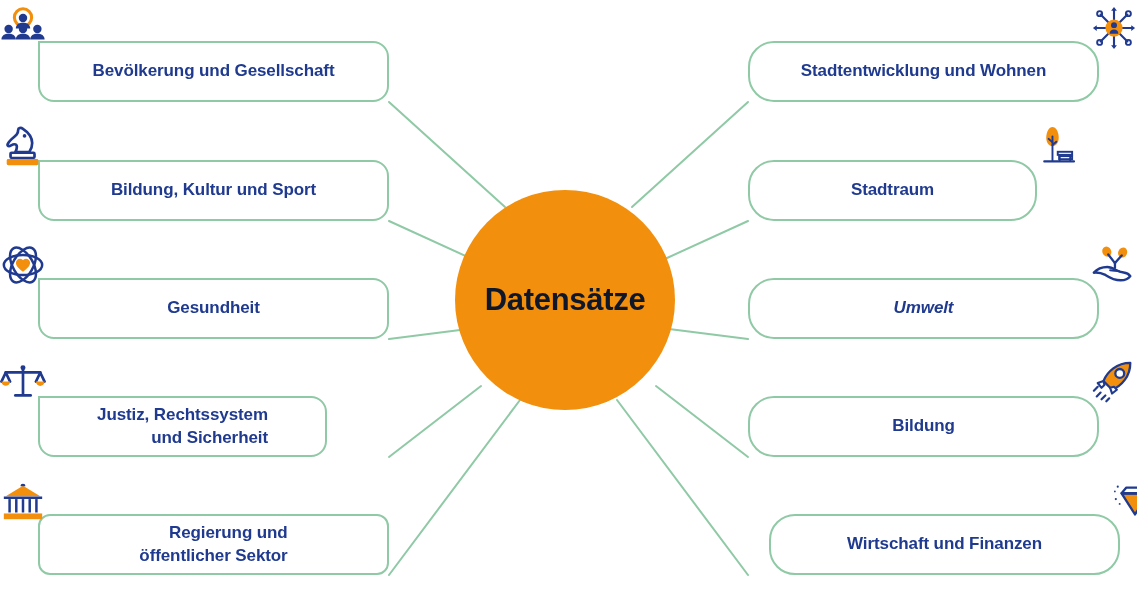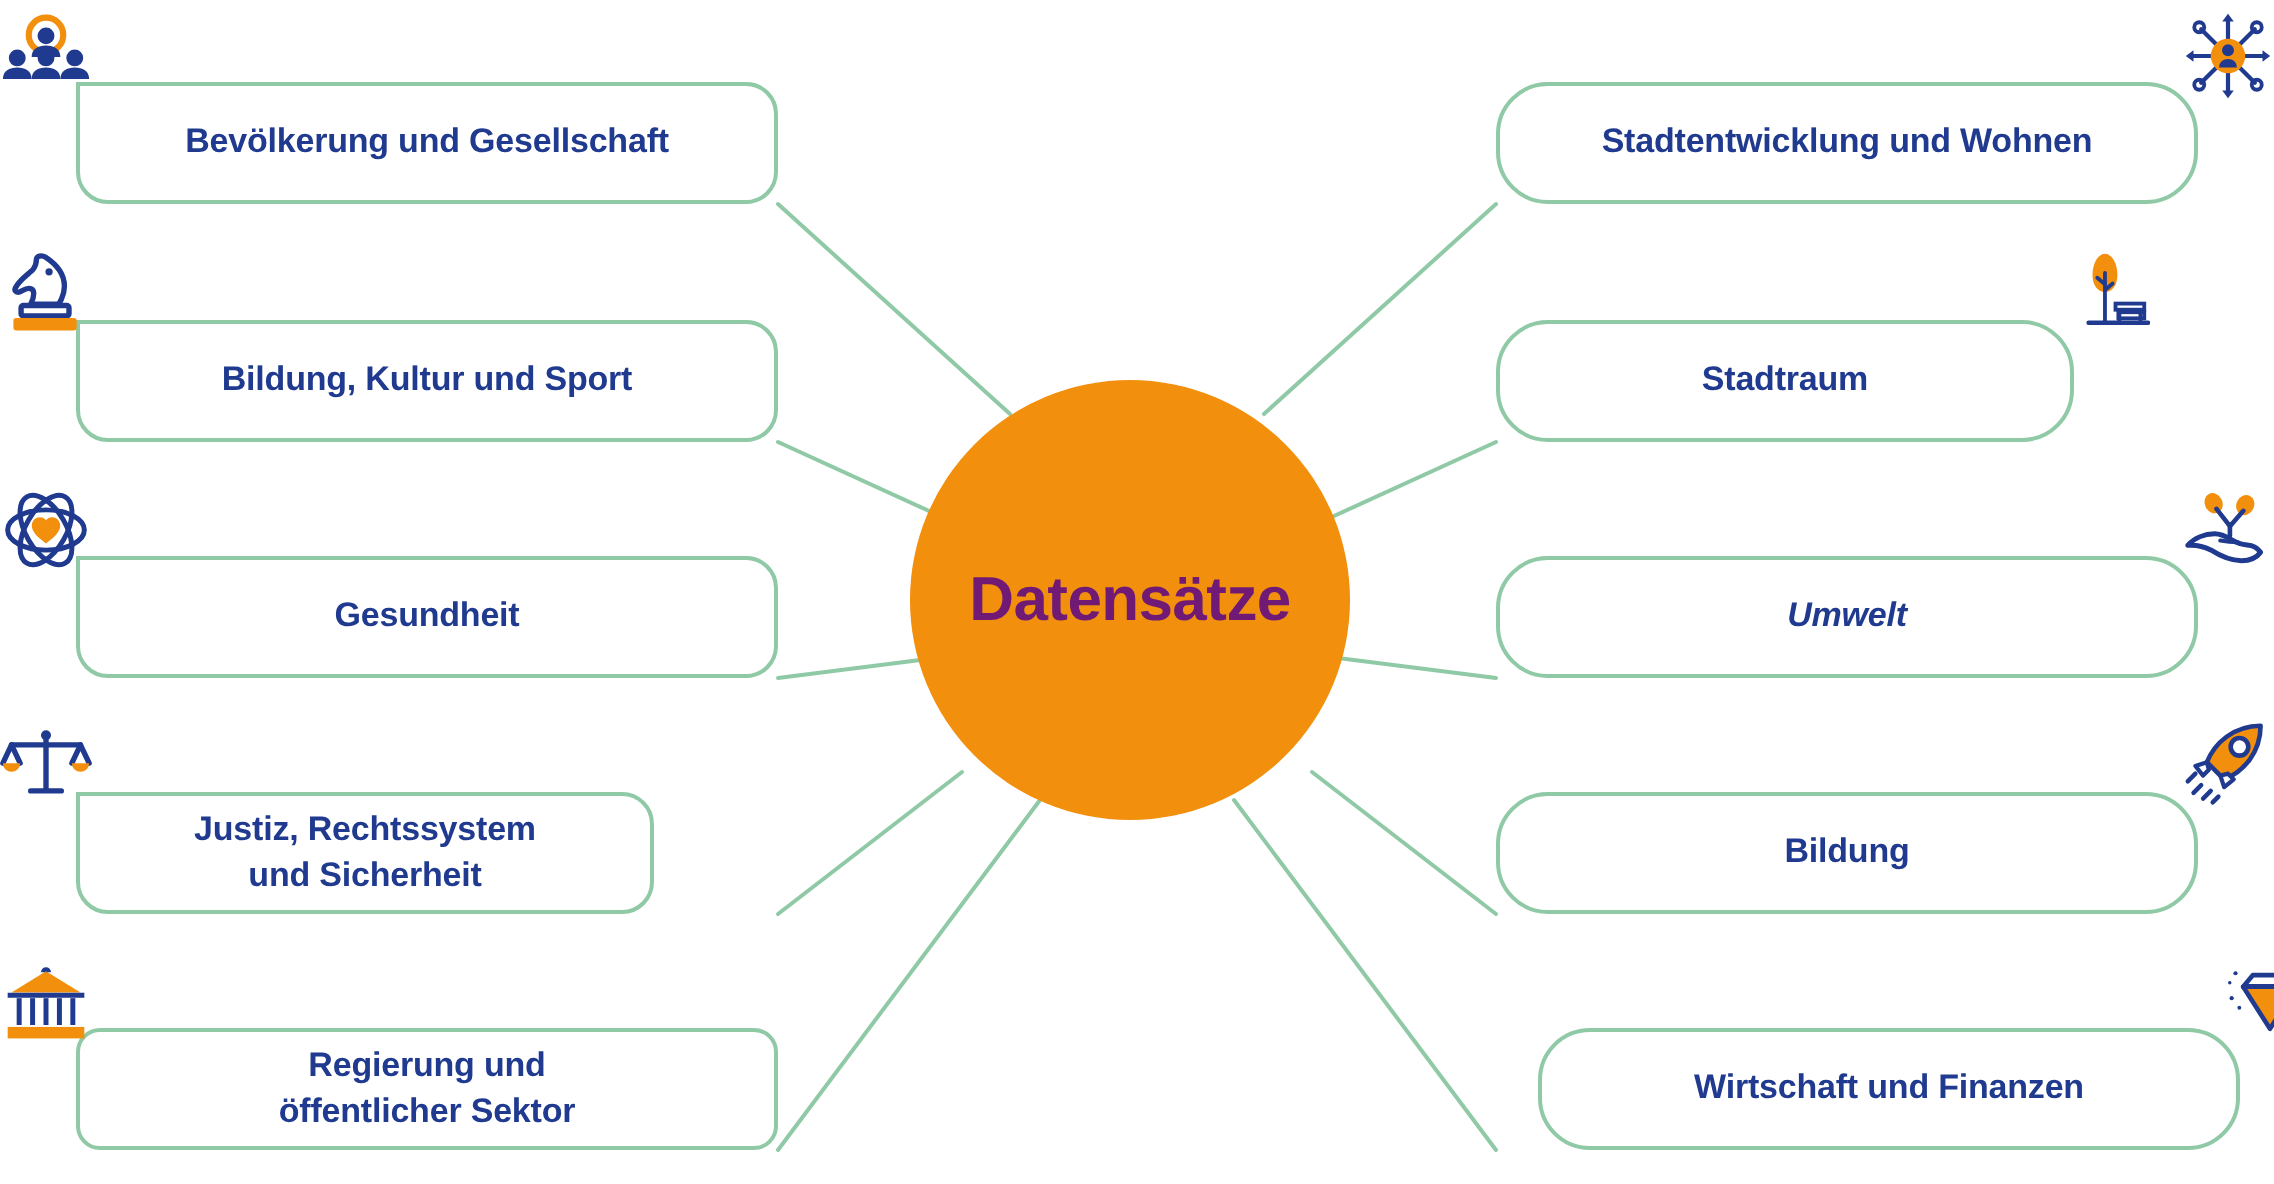--- a/index.html
+++ b/index.html
@@ -8,35 +8,35 @@
 
   #connectors{position:absolute;left:0;top:0;width:1137px;height:592px;}
 
   .node{position:absolute;box-sizing:border-box;border:2px solid #8FC9A5;background:#ffffff;}
   .node.left{border-top-left-radius:0;border-top-right-radius:16px;border-bottom-right-radius:16px;border-bottom-left-radius:16px;}
   .node.right{border-top-right-radius:0;border-top-left-radius:16px;border-bottom-right-radius:16px;border-bottom-left-radius:16px;border-radius:26px;}
 
   .node-label{
     position:absolute;left:0;top:0;width:100%;height:100%;
     display:flex;align-items:center;justify-content:center;
-    text-align:center;color:#1F3A8F;font-weight:bold;font-size:17px;
+    text-align:right;color:#1F3A8F;font-weight:bold;font-size:17px;
     line-height:1.32;letter-spacing:-0.1px;padding:0 14px;box-sizing:border-box;
     white-space:pre-line;
   }
 
   .node-icon{position:absolute;width:46px;height:46px;z-index:6;}
   .node.left > .node-icon{left:-40px;top:-38px;}
   .node.right > .node-icon{right:-40px;top:-38px;}
 
   #hub{
     position:absolute;left:455px;top:190px;width:220px;height:220px;
     border-radius:50%;background:#F28F0D;z-index:4;
     display:flex;align-items:center;justify-content:center;
   }
-  #hub-label{color:#701a75;font-weight:bold;font-size:31px;letter-spacing:-0.3px;}
+  #hub-label{color:#0f172a;font-weight:bold;font-size:31px;letter-spacing:-0.3px;}
 </style>
 </head>
 <body>
 
 <div id="stage">
 
   <svg id="connectors" viewBox="0 0 1137 592">
     <g stroke="#8FC9A5" stroke-width="2" fill="none" stroke-linecap="round">
       <line x1="389" y1="102" x2="505" y2="207"></line>
       <line x1="389" y1="221" x2="470" y2="258"></line>

